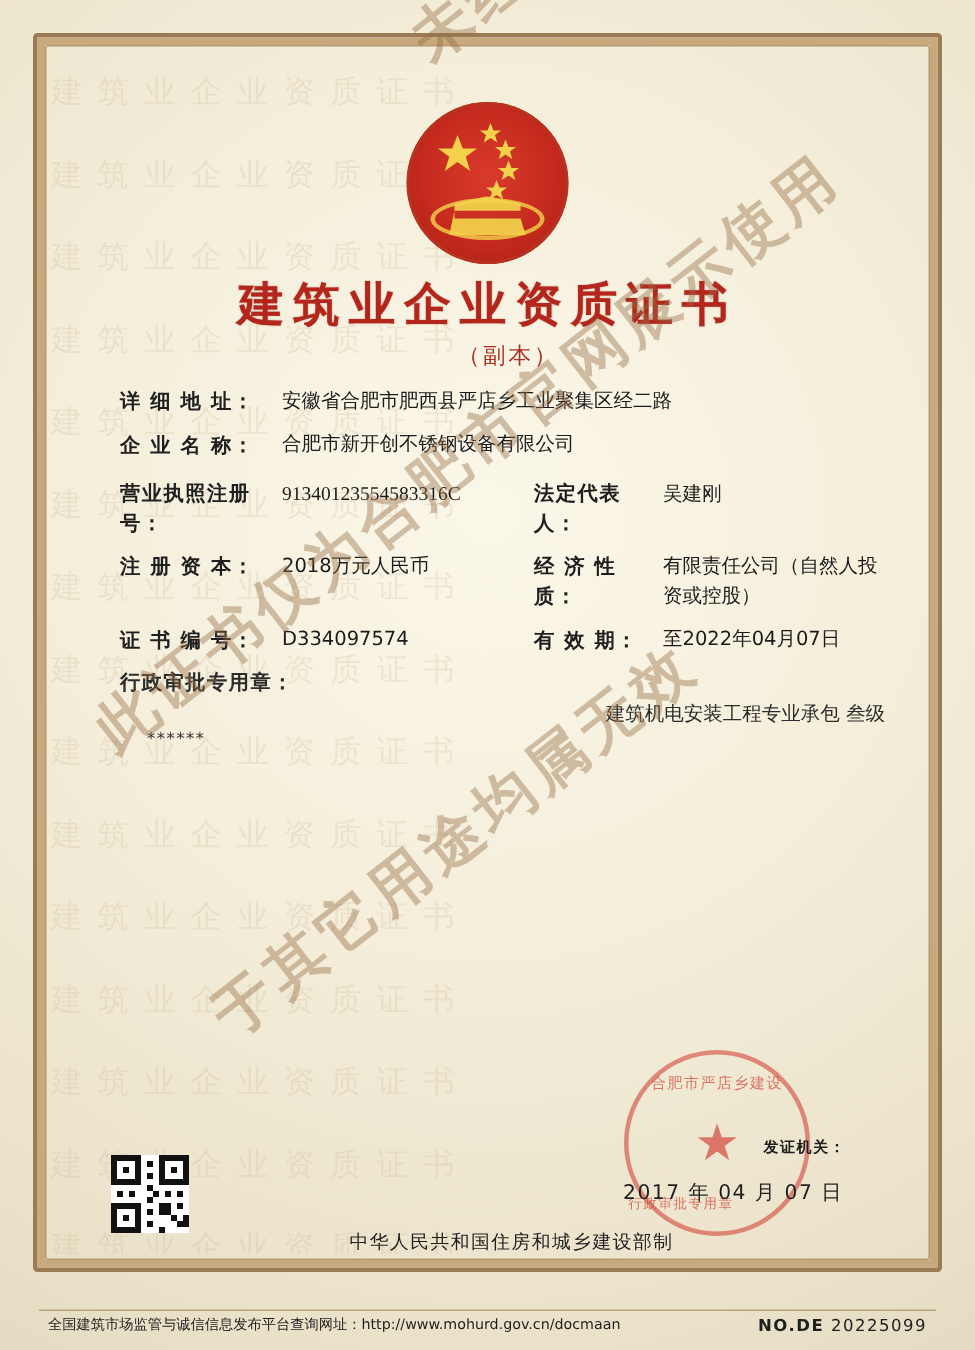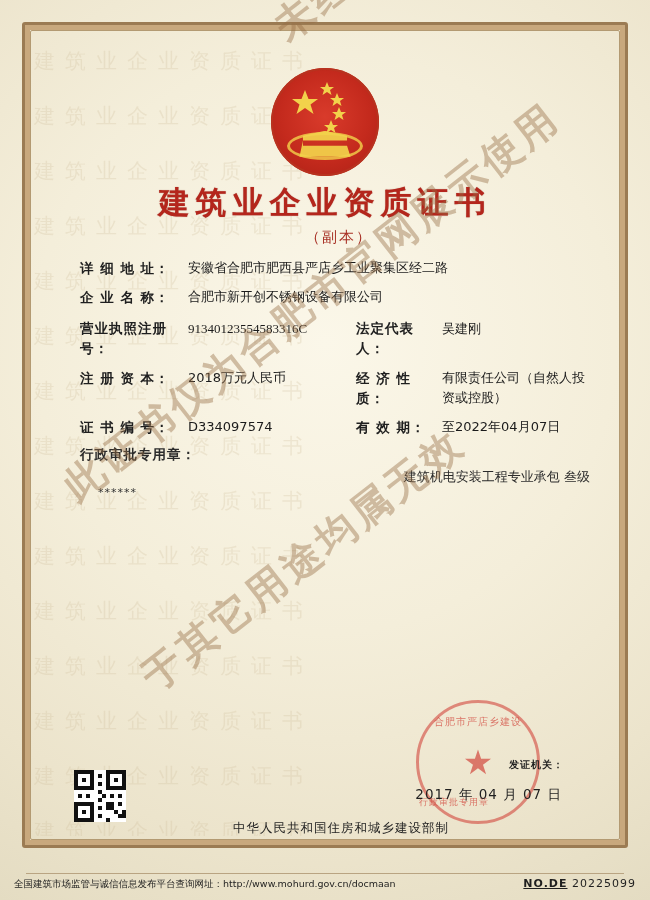--- a/index.html
+++ b/index.html
@@ -176,27 +176,27 @@
   }
   
   .qr{
     position:absolute;left:74px;top:770px;width:52px;height:52px;
     background:#fff;
   }
   .qr svg{display:block;}
   
   .footer{
     position:absolute;left:0;right:0;bottom:10px;
-    padding:0 14px;
+    padding:0 32px;
     display:flex;align-items:flex-end;justify-content:space-between;
     font-size:9.5px;color:#1f1f1f;
   }
   .footer .left{max-width:430px;line-height:12px;}
   .footer .right{font-size:11px;letter-spacing:1px;white-space:nowrap;}
-  .footer .no{font-weight:bold;text-decoration:underline;}
+  .footer .no{font-weight:bold;}
   .footer-rule{
     position:absolute;left:26px;right:26px;bottom:26px;
     border-top:1px solid #b9a482;
   }
 </style>
 </head>
 <body>
 
 <div class="cert">
   <div class="paper"></div>

